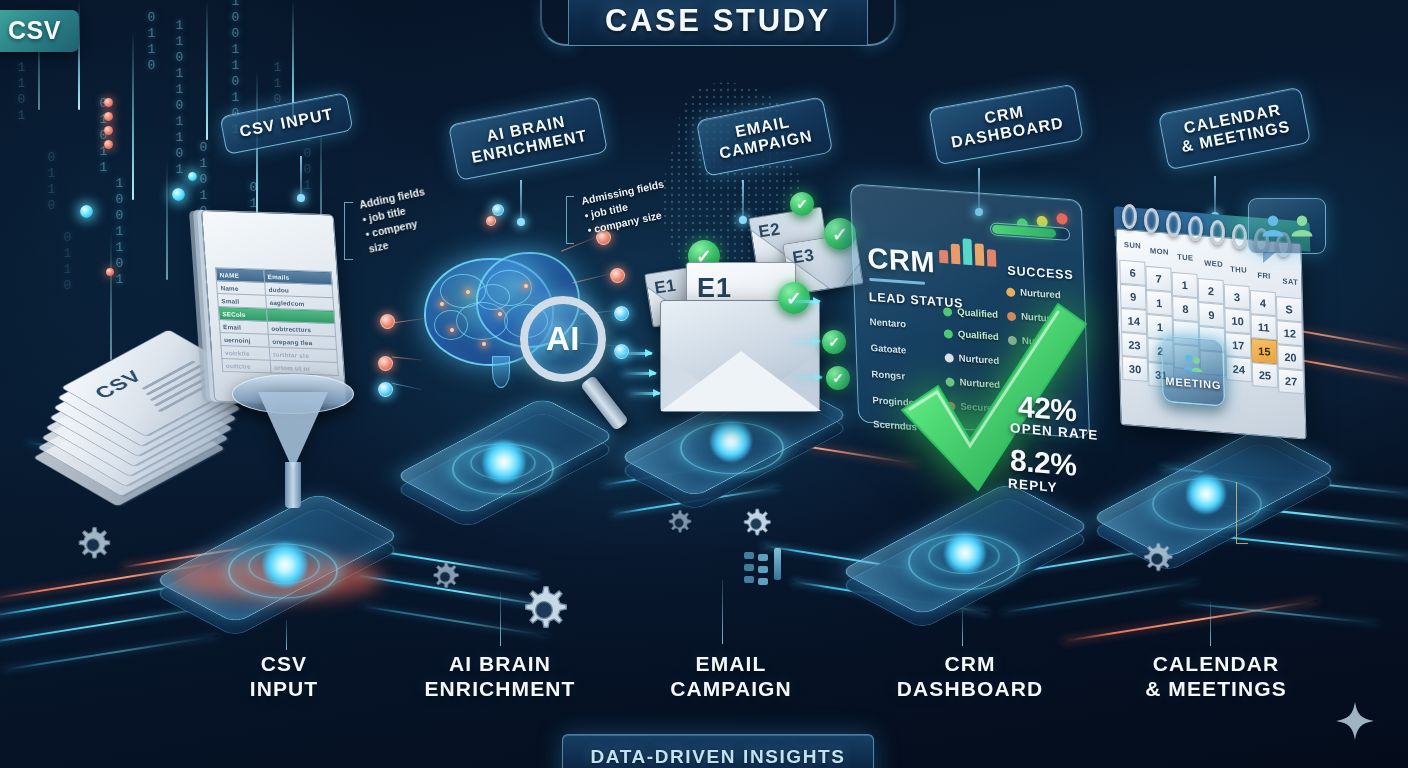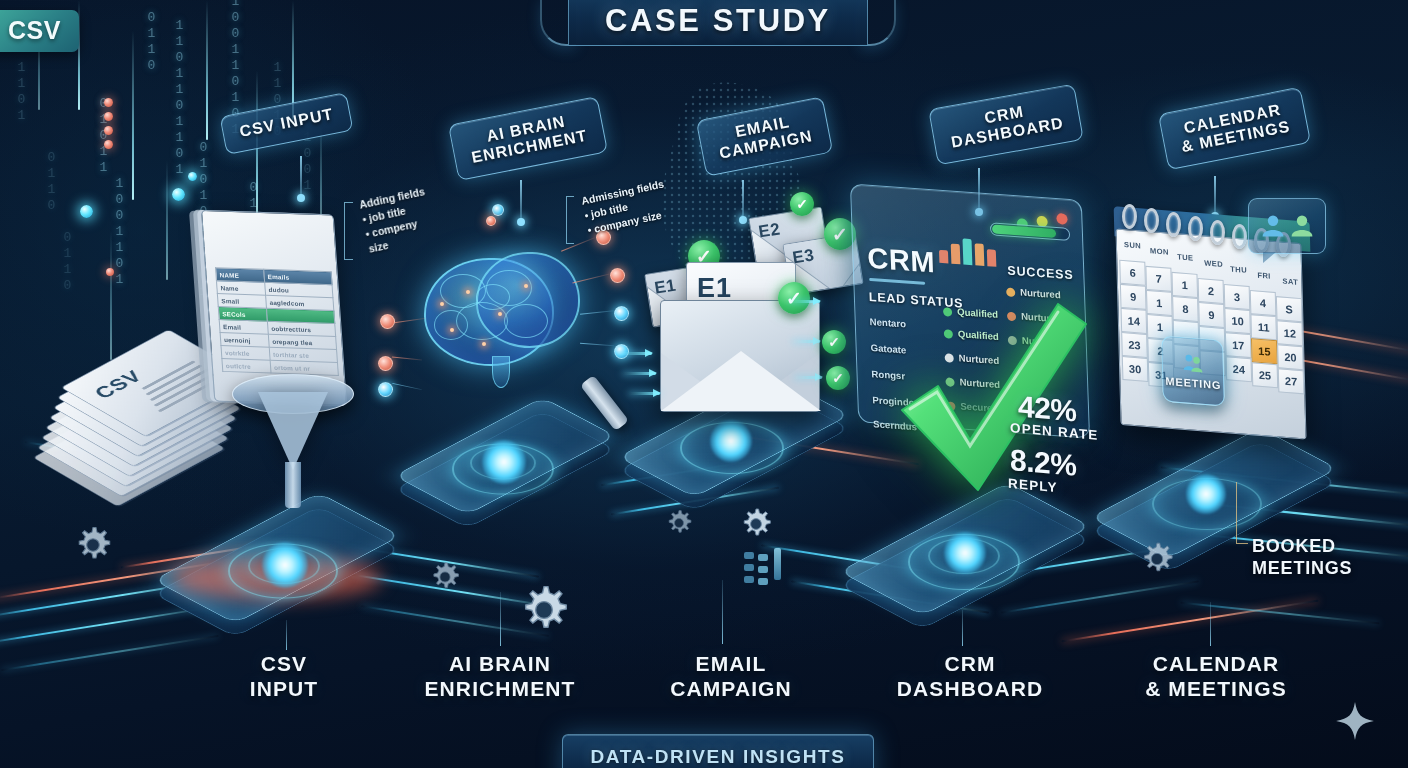--- a/index.html
+++ b/index.html
@@ -840,20 +840,23 @@
     <div class="node-line salmon" style="left:572px; top:278px; width:38px; transform:rotate(-14deg);"></div>
     <div class="node-dot salmon" style="left:610px; top:268px;"></div>
     <div class="node-line" style="left:580px; top:312px; width:34px; transform:rotate(-6deg);"></div>
     <div class="node-dot" style="left:614px; top:306px;"></div>
     <div class="node-line" style="left:580px; top:344px; width:34px; transform:rotate(4deg);"></div>
     <div class="node-dot" style="left:614px; top:344px;"></div>
     <div class="node-dot" style="left:492px; top:204px; width:12px; height:12px;"></div>
     <div class="node-dot salmon" style="left:486px; top:216px; width:10px; height:10px;"></div>
   </div>
 
+  <div id="magnifier">
+    <span id="magnifier-label">AI</span>
+  </div>
   <div id="magnifier-handle"></div>
 
   <div class="annot-bracket" style="left:566px; top:196px; width:8px; height:48px;"></div>
   <div class="annot" style="left:580px; top:194px; transform:rotate(-12deg);">Admissing fields
 • job title
 • company size</div>
 
   <div class="platform" style="left:624px; top:382px; width:220px; height:108px;">
     <div class="plat-edge"></div>
     <div class="plat-top"></div>
@@ -1061,22 +1064,20 @@
       <circle cx="20" cy="12" r="8" fill="#63bce9"></circle>
       <path d="M4 36 C4 23,36 23,36 36 Z" fill="#63bce9"></path>
     </svg>
     <svg viewBox="0 0 40 40" style="width:26px;height:30px;">
       <circle cx="20" cy="12" r="8" fill="#8ddc9f"></circle>
       <path d="M4 36 C4 23,36 23,36 36 Z" fill="#8ddc9f"></path>
     </svg>
   </div>
 
   <div id="booked-bracket"></div>
-  <div id="booked-label">BOOKED
-MEETINGS</div>
 
   <svg class="gear" style="left:72px;  top:524px; width:42px; height:42px; opacity:.88;" viewBox="0 0 48 48">
     <g fill="#b9ccdb" stroke="#6f8aa3" stroke-width="1.2">
       <path d="M24 4 l3.4 0 1.2 5.3 4.1 1.7 4.3-3.3 2.4 2.4 -3.3 4.3 1.7 4.1 5.3 1.2 0 3.4 -5.3 1.2 -1.7 4.1 3.3 4.3 -2.4 2.4 -4.3-3.3 -4.1 1.7 -1.2 5.3 -3.4 0 -1.2-5.3 -4.1-1.7 -4.3 3.3 -2.4-2.4 3.3-4.3 -1.7-4.1 -5.3-1.2 0-3.4 5.3-1.2 1.7-4.1 -3.3-4.3 2.4-2.4 4.3 3.3 4.1-1.7z"></path>
       <circle cx="24" cy="24" r="7.2" fill="#1d3550"></circle>
     </g>
   </svg>
   <svg class="gear" style="left:428px; top:560px; width:34px; height:34px; opacity:.85;" viewBox="0 0 48 48">
     <g fill="#9fb6c9" stroke="#65809a" stroke-width="1.2">
       <path d="M24 4 l3.4 0 1.2 5.3 4.1 1.7 4.3-3.3 2.4 2.4 -3.3 4.3 1.7 4.1 5.3 1.2 0 3.4 -5.3 1.2 -1.7 4.1 3.3 4.3 -2.4 2.4 -4.3-3.3 -4.1 1.7 -1.2 5.3 -3.4 0 -1.2-5.3 -4.1-1.7 -4.3 3.3 -2.4-2.4 3.3-4.3 -1.7-4.1 -5.3-1.2 0-3.4 5.3-1.2 1.7-4.1 -3.3-4.3 2.4-2.4 4.3 3.3 4.1-1.7z"></path>

